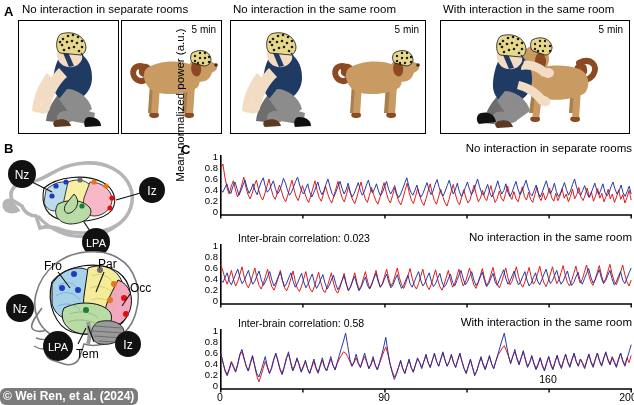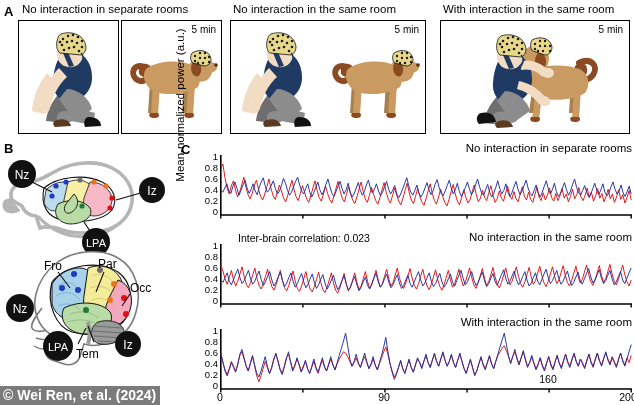--- a/index.html
+++ b/index.html
@@ -87,25 +87,26 @@
     text-align:center;
     width:26px;
   }
 
   
   #credit{
     position:absolute;
     left:0px;bottom:0px;
     background:#7b7b7b;
     color:#fff;
-    font-size:14px;
+    font-size:12px;
     font-weight:bold;
     padding:2px 4px 2px 3px;
     line-height:1.05;
     white-space:nowrap;
+    border-radius:6px;
   }
 </style>
 </head>
 <body>
 
 <div class="fig">
 
   <div class="panel-letter" id="panel-a-letter">A</div>
 
   <div class="condition-title" style="left:22px;top:4px;">No interaction in separate rooms</div>
@@ -511,20 +512,21 @@
           <line x1="164.96" x2="164.96" y1="60" y2="63.6" stroke="#000" stroke-width="1.4"></line>
           <line x1="247.04" x2="247.04" y1="60" y2="63.6" stroke="#000" stroke-width="1.4"></line>
           <line x1="329.12" x2="329.12" y1="60" y2="63.6" stroke="#000" stroke-width="1.4"></line>
           <line x1="411.2" x2="411.2" y1="60" y2="63.6" stroke="#000" stroke-width="1.4"></line>
           <polyline points="0.80,21.00 2.93,27.00 5.05,34.80 7.18,40.20 9.31,33.60 11.43,26.40 13.56,36.00 15.68,42.00 17.81,37.20 19.94,30.00 22.06,22.80 24.19,33.00 26.32,40.20 28.44,43.80 30.57,38.40 32.70,31.20 34.82,24.00 36.95,34.20 39.08,41.40 41.20,45.00 43.33,39.60 45.45,32.40 47.58,25.20 49.71,35.40 51.83,42.60 53.96,46.20 56.09,40.80 58.21,33.60 60.34,26.40 62.47,36.60 64.59,43.80 66.72,46.80 68.85,41.40 70.97,34.20 73.10,27.00 75.22,37.20 77.35,44.40 79.48,47.40 81.60,42.00 83.73,34.80 85.86,27.60 87.98,37.80 90.11,45.00 92.24,48.00 94.36,42.60 96.49,35.40 98.62,28.20 100.74,38.40 102.87,45.60 104.99,48.60 107.12,43.20 109.25,36.00 111.37,28.80 113.50,39.00 115.63,46.20 117.75,49.20 119.88,43.80 122.01,36.60 124.13,29.40 126.26,39.60 128.39,46.80 130.51,43.20 132.64,36.00 134.76,28.80 136.89,38.40 139.02,45.60 141.14,42.00 143.27,34.80 145.40,27.60 147.52,37.20 149.65,44.40 151.78,40.80 153.90,33.60 156.03,26.40 158.16,36.00 160.28,43.20 162.41,39.60 164.53,32.40 166.66,25.20 168.79,34.80 170.91,42.00 173.04,38.40 175.17,31.20 177.29,24.00 179.42,33.60 181.55,40.80 183.67,44.40 185.80,39.00 187.93,31.80 190.05,24.60 192.18,34.20 194.30,41.40 196.43,45.00 198.56,39.60 200.68,32.40 202.81,25.20 204.94,34.80 207.06,42.00 209.19,45.60 211.32,40.20 213.44,33.00 215.57,25.80 217.70,35.40 219.82,42.60 221.95,46.20 224.07,40.80 226.20,33.60 228.33,26.40 230.45,36.00 232.58,43.20 234.71,39.60 236.83,32.40 238.96,25.20 241.09,34.80 243.21,42.00 245.34,38.40 247.47,31.20 249.59,24.00 251.72,33.60 253.84,40.80 255.97,44.40 258.10,39.00 260.22,31.80 262.35,24.60 264.48,34.20 266.60,41.40 268.73,37.80 270.86,30.60 272.98,23.40 275.11,33.00 277.24,40.20 279.36,43.80 281.49,38.40 283.61,31.20 285.74,24.00 287.87,33.60 289.99,40.80 292.12,37.20 294.25,30.00 296.37,22.80 298.50,32.40 300.63,39.60 302.75,43.20 304.88,37.80 307.01,30.60 309.13,23.40 311.26,33.00 313.38,40.20 315.51,36.60 317.64,29.40 319.76,22.20 321.89,31.80 324.02,39.00 326.14,42.60 328.27,37.20 330.40,30.00 332.52,22.80 334.65,32.40 336.78,39.60 338.90,36.00 341.03,28.80 343.15,21.60 345.28,31.20 347.41,38.40 349.53,42.00 351.66,36.60 353.79,29.40 355.91,22.20 358.04,31.80 360.17,39.00 362.29,35.40 364.42,28.20 366.55,21.00 368.67,30.60 370.80,37.80 372.92,41.40 375.05,36.00 377.18,28.80 379.30,21.60 381.43,31.20 383.56,38.40 385.68,34.80 387.81,27.60 389.94,20.40 392.06,30.00 394.19,37.20 396.32,40.80 398.44,35.40 400.57,28.20 402.69,21.00 404.82,30.60 406.95,37.80 409.07,42.00 411.20,36.00" fill="none" stroke="#e01010" stroke-width="0.95" stroke-linejoin="round"></polyline>
           <polyline points="0.80,36.00 2.93,38.40 5.05,33.60 7.18,28.80 9.31,37.20 11.43,40.80 13.56,35.40 15.68,30.00 17.81,25.20 19.94,33.60 22.06,39.60 24.19,36.60 26.32,31.20 28.44,26.40 30.57,34.80 32.70,40.20 34.82,37.20 36.95,31.80 39.08,27.00 41.20,35.40 43.33,41.40 45.45,37.80 47.58,32.40 49.71,27.60 51.83,36.00 53.96,42.00 56.09,38.40 58.21,33.00 60.34,28.20 62.47,36.60 64.59,42.60 66.72,39.00 68.85,33.60 70.97,28.80 73.10,37.20 75.22,43.20 77.35,39.60 79.48,34.20 81.60,29.40 83.73,37.80 85.86,43.80 87.98,40.20 90.11,34.80 92.24,30.00 94.36,38.40 96.49,44.40 98.62,40.80 100.74,35.40 102.87,30.60 104.99,39.00 107.12,45.00 109.25,41.40 111.37,36.00 113.50,31.20 115.63,39.60 117.75,45.60 119.88,42.00 122.01,36.60 124.13,31.80 126.26,40.20 128.39,46.20 130.51,42.60 132.64,37.20 134.76,32.40 136.89,40.80 139.02,46.80 141.14,43.20 143.27,37.80 145.40,33.00 147.52,41.40 149.65,45.00 151.78,39.60 153.90,34.20 156.03,29.40 158.16,37.20 160.28,43.20 162.41,40.20 164.53,34.80 166.66,30.00 168.79,38.40 170.91,43.80 173.04,40.80 175.17,35.40 177.29,30.60 179.42,39.00 181.55,44.40 183.67,41.40 185.80,36.00 187.93,31.20 190.05,39.60 192.18,43.20 194.30,37.80 196.43,32.40 198.56,27.60 200.68,36.00 202.81,42.00 204.94,39.00 207.06,33.60 209.19,28.80 211.32,37.20 213.44,42.60 215.57,39.60 217.70,34.20 219.82,29.40 221.95,37.80 224.07,43.20 226.20,40.20 228.33,34.80 230.45,30.00 232.58,38.40 234.71,42.00 236.83,36.60 238.96,31.20 241.09,26.40 243.21,34.80 245.34,40.80 247.47,37.80 249.59,32.40 251.72,27.60 253.84,36.00 255.97,41.40 258.10,38.40 260.22,33.00 262.35,28.20 264.48,36.60 266.60,42.60 268.73,39.60 270.86,34.20 272.98,29.40 275.11,37.80 277.24,41.40 279.36,36.00 281.49,30.60 283.61,25.80 285.74,34.20 287.87,40.20 289.99,37.20 292.12,31.80 294.25,27.00 296.37,35.40 298.50,40.80 300.63,37.80 302.75,32.40 304.88,27.60 307.01,36.00 309.13,42.00 311.26,39.00 313.38,33.60 315.51,28.80 317.64,37.20 319.76,40.80 321.89,35.40 324.02,30.00 326.14,25.20 328.27,33.60 330.40,39.60 332.52,36.60 334.65,31.20 336.78,26.40 338.90,34.80 341.03,40.20 343.15,37.20 345.28,31.80 347.41,27.00 349.53,35.40 351.66,41.40 353.79,38.40 355.91,33.00 358.04,28.20 360.17,36.60 362.29,40.20 364.42,34.80 366.55,29.40 368.67,24.60 370.80,33.00 372.92,39.00 375.05,36.00 377.18,30.60 379.30,25.80 381.43,34.20 383.56,39.60 385.68,36.60 387.81,31.20 389.94,26.40 392.06,34.80 394.19,40.80 396.32,37.80 398.44,32.40 400.57,27.60 402.69,36.00 404.82,39.60 406.95,34.20 409.07,28.80 411.20,24.00" fill="none" stroke="#1f2fa0" stroke-width="0.95" stroke-linejoin="round"></polyline>
         </svg>
     </div>
 
     <div class="chart-block" style="top:180px;height:72px;">
+      <div class="corr-text" style="left:42px;top:0px;">Inter-brain correlation: 0.58</div>
       <div class="cond-text" style="right:2px;top:-1px;">With interaction in the same room</div>
       <div class="ytick" style="left:0px;top:8px;">1</div>
       <div class="ytick" style="left:0px;top:19px;">0.8</div>
       <div class="ytick" style="left:0px;top:30px;">0.6</div>
       <div class="ytick" style="left:0px;top:41px;">0.4</div>
       <div class="ytick" style="left:0px;top:52px;">0.2</div>
       <div class="ytick" style="left:0px;top:63px;">0</div>
       <svg class="plot-svg" id="plot-2" style="left:24px;top:11px;" width="412" height="72" viewBox="0 0 412 72">
           <path d="M0.8 -1 L0.8 60 L412 60" fill="none" stroke="#000" stroke-width="1.6"></path>
           <line x1="-3.2" x2="0.8" y1="60" y2="60" stroke="#000" stroke-width="1.4"></line>

